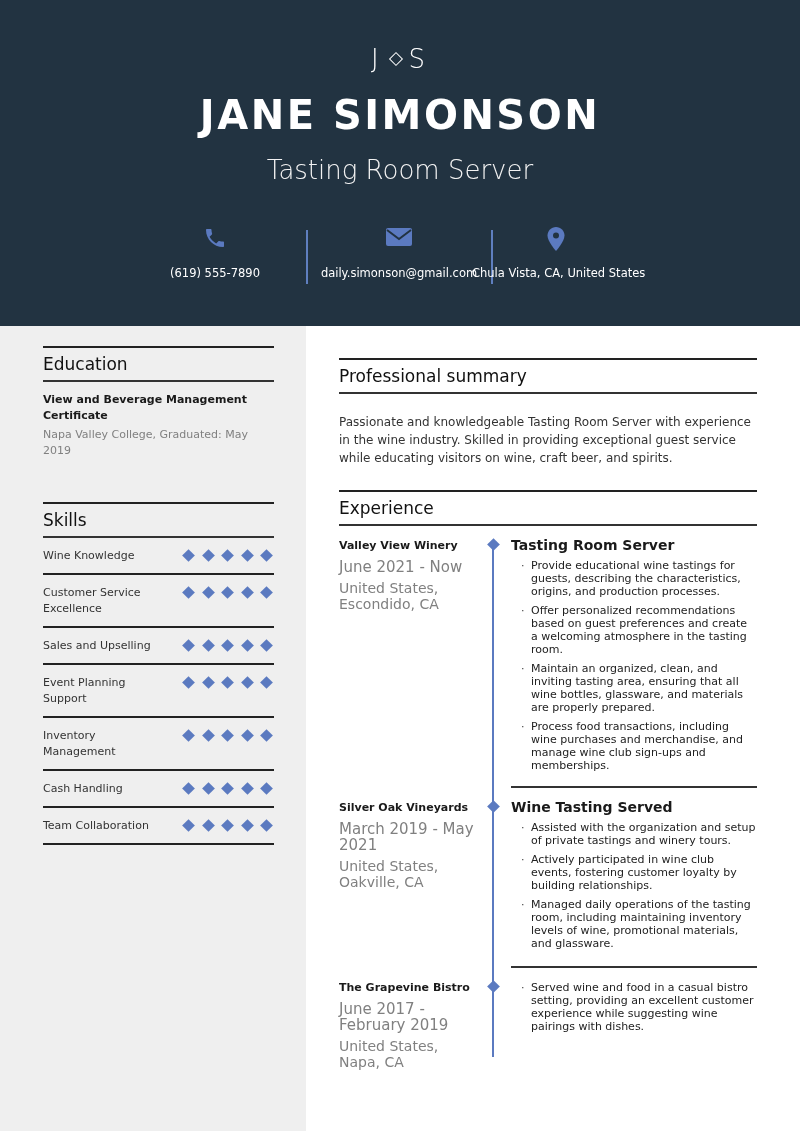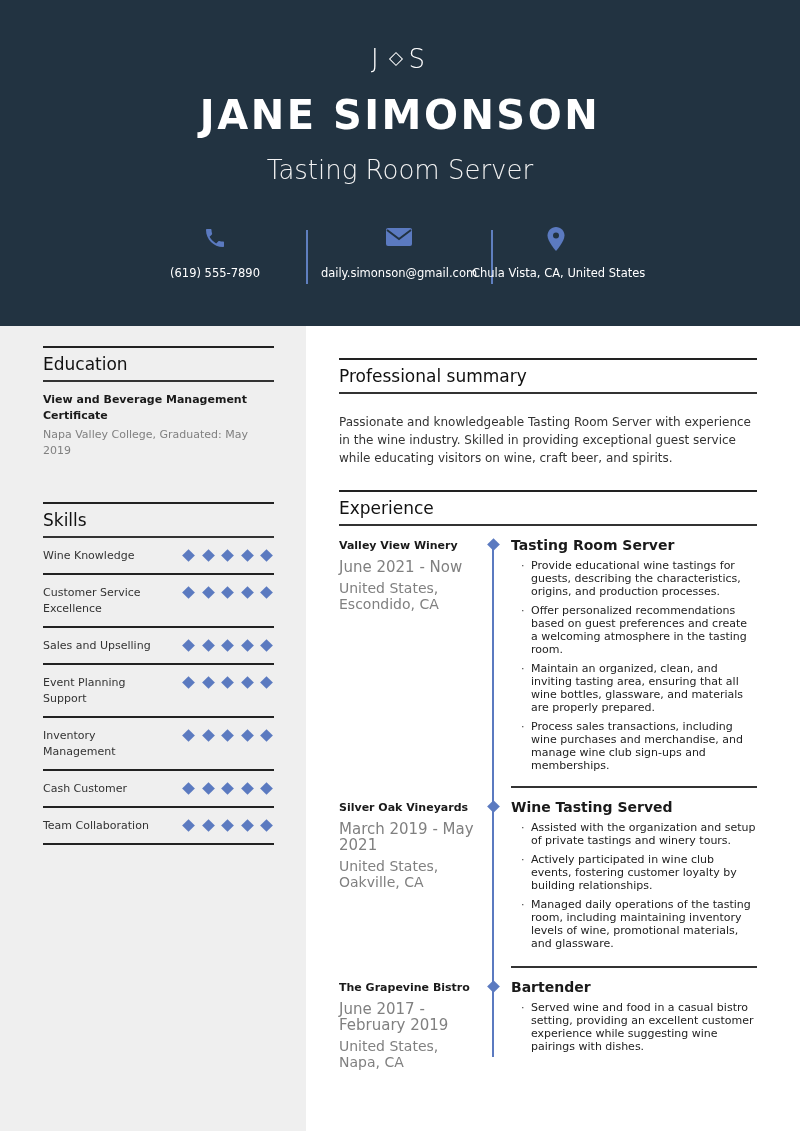--- a/index.html
+++ b/index.html
@@ -173,21 +173,21 @@
       <div class="skill-name">Inventory Management</div>
       <div class="skill-dots">
         <span class="skill-dot"></span>
           <span class="skill-dot"></span>
           <span class="skill-dot"></span>
           <span class="skill-dot"></span>
           <span class="skill-dot"></span>
       </div>
     </div>
     <div class="skill-row">
-      <div class="skill-name">Cash Customer</div>
+      <div class="skill-name">Cash Handling</div>
       <div class="skill-dots">
         <span class="skill-dot"></span>
           <span class="skill-dot"></span>
           <span class="skill-dot"></span>
           <span class="skill-dot"></span>
           <span class="skill-dot"></span>
       </div>
     </div>
     <div class="skill-row">
       <div class="skill-name">Team Collaboration</div>
@@ -224,21 +224,21 @@
     <div class="exp-company">Valley View Winery</div>
     <div class="exp-dates">June 2021 - Now</div>
     <div class="exp-loc">United States, Escondido, CA</div>
   </div>
   <div class="exp-right">
     <div class="exp-role">Tasting Room Server</div>
     <ul class="exp-bullets">
       <li>Provide educational wine tastings for guests, describing the characteristics, origins, and production processes.</li>
       <li>Offer personalized recommendations based on guest preferences and create a welcoming atmosphere in the tasting room.</li>
       <li>Maintain an organized, clean, and inviting tasting area, ensuring that all wine bottles, glassware, and materials are properly prepared.</li>
-      <li>Process sales transactions, including wine purchases and merchandise, and manage wine club sign-ups and memberships.</li>
+      <li>Process food transactions, including wine purchases and merchandise, and manage wine club sign-ups and memberships.</li>
     </ul>
   </div>
 </div>
 
 <div class="exp-entry" style="top:800px;">
   <div class="exp-left">
     <div class="exp-company">Silver Oak Vineyards</div>
     <div class="exp-dates">March 2019 - May 2021</div>
     <div class="exp-loc">United States, Oakville, CA</div>
   </div>
@@ -252,18 +252,17 @@
   </div>
 </div>
 
 <div class="exp-entry" style="top:980px;">
   <div class="exp-left">
     <div class="exp-company">The Grapevine Bistro</div>
     <div class="exp-dates">June 2017 - February 2019</div>
     <div class="exp-loc">United States, Napa, CA</div>
   </div>
   <div class="exp-right">
-    <div class="exp-role">Bartender</div>
     <ul class="exp-bullets">
       <li>Served wine and food in a casual bistro setting, providing an excellent customer experience while suggesting wine pairings with dishes.</li>
     </ul>
   </div>
 </div>
 
 </body></html>

